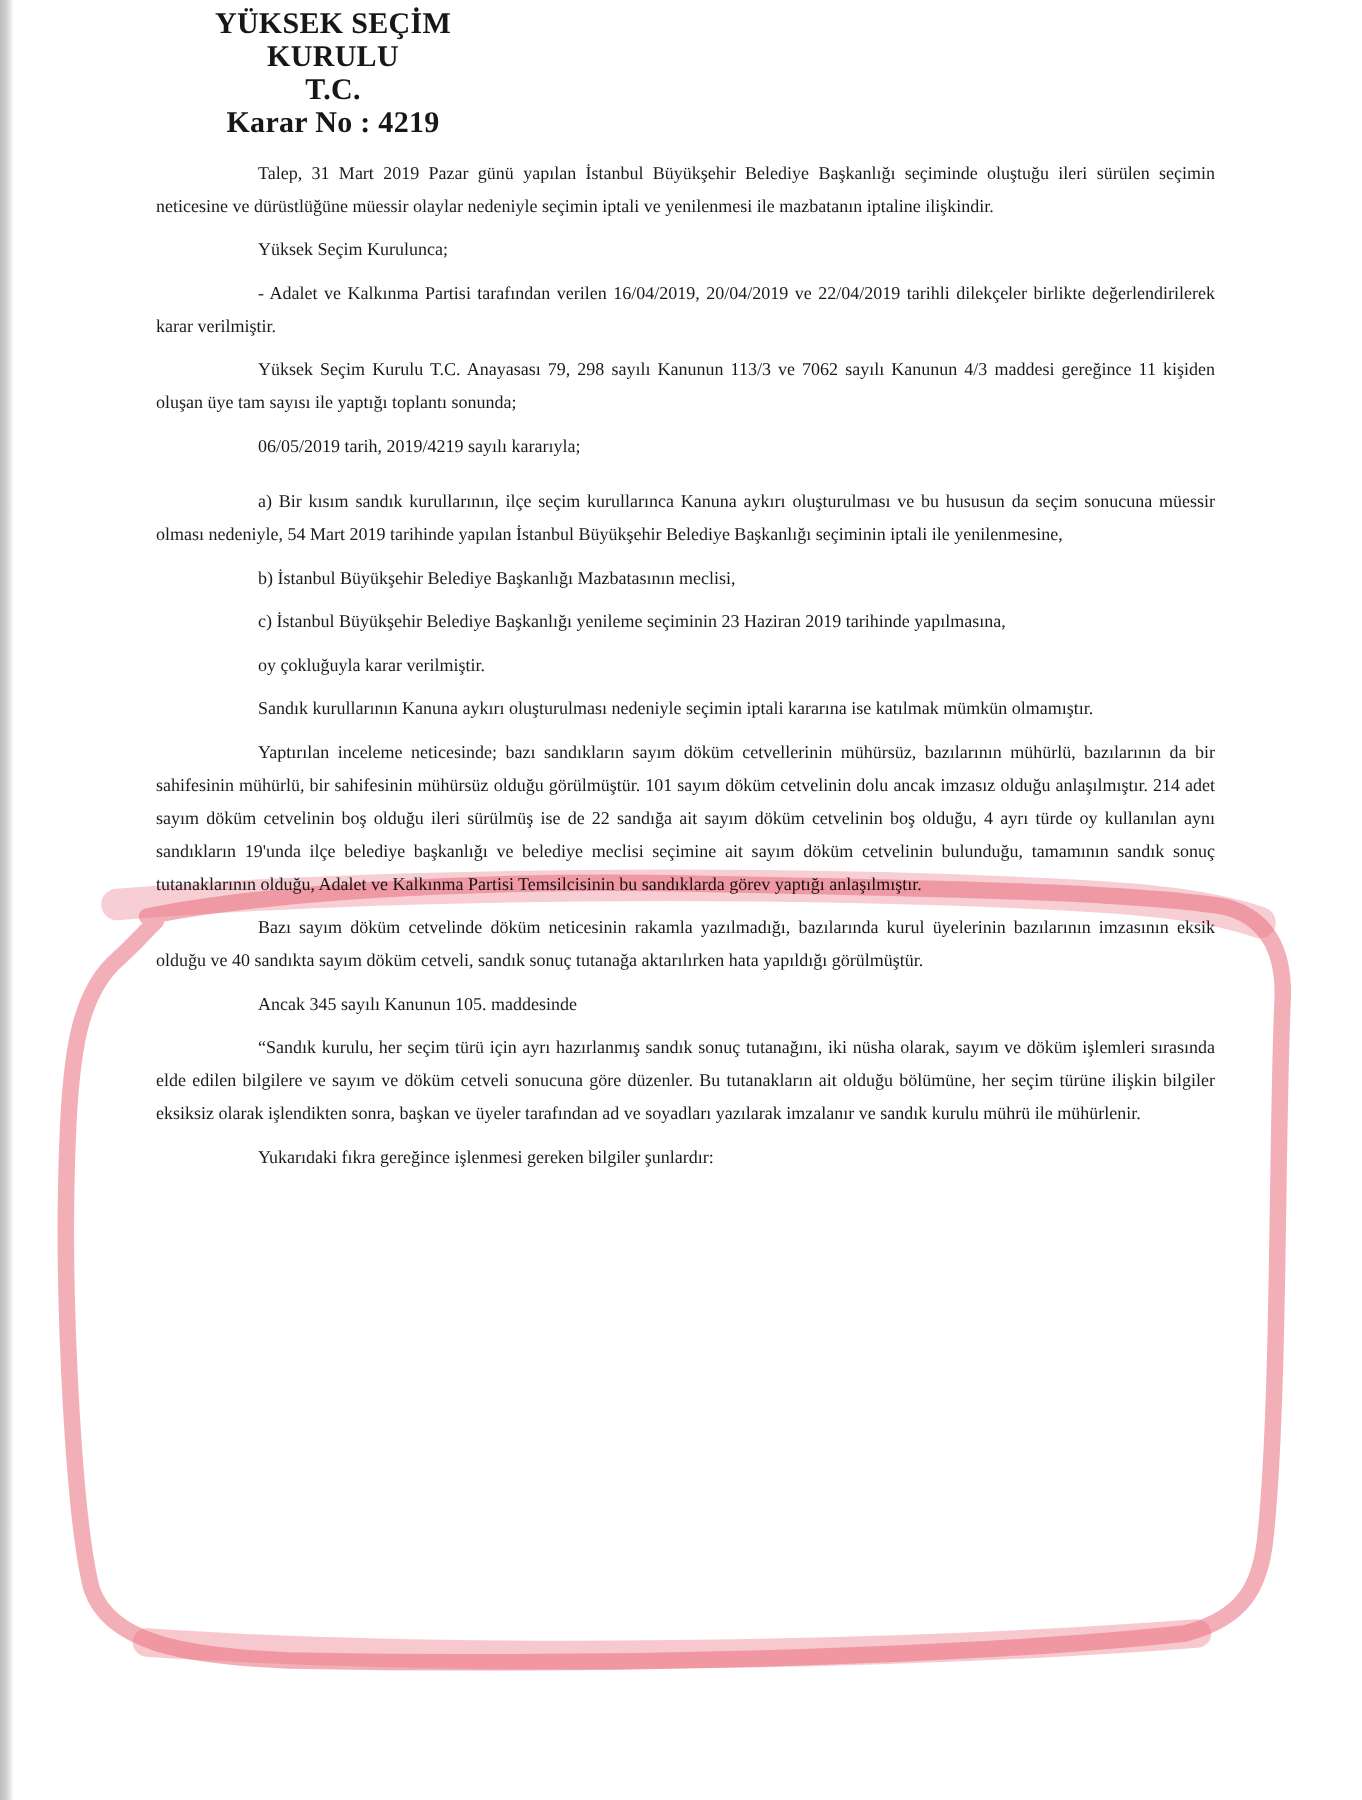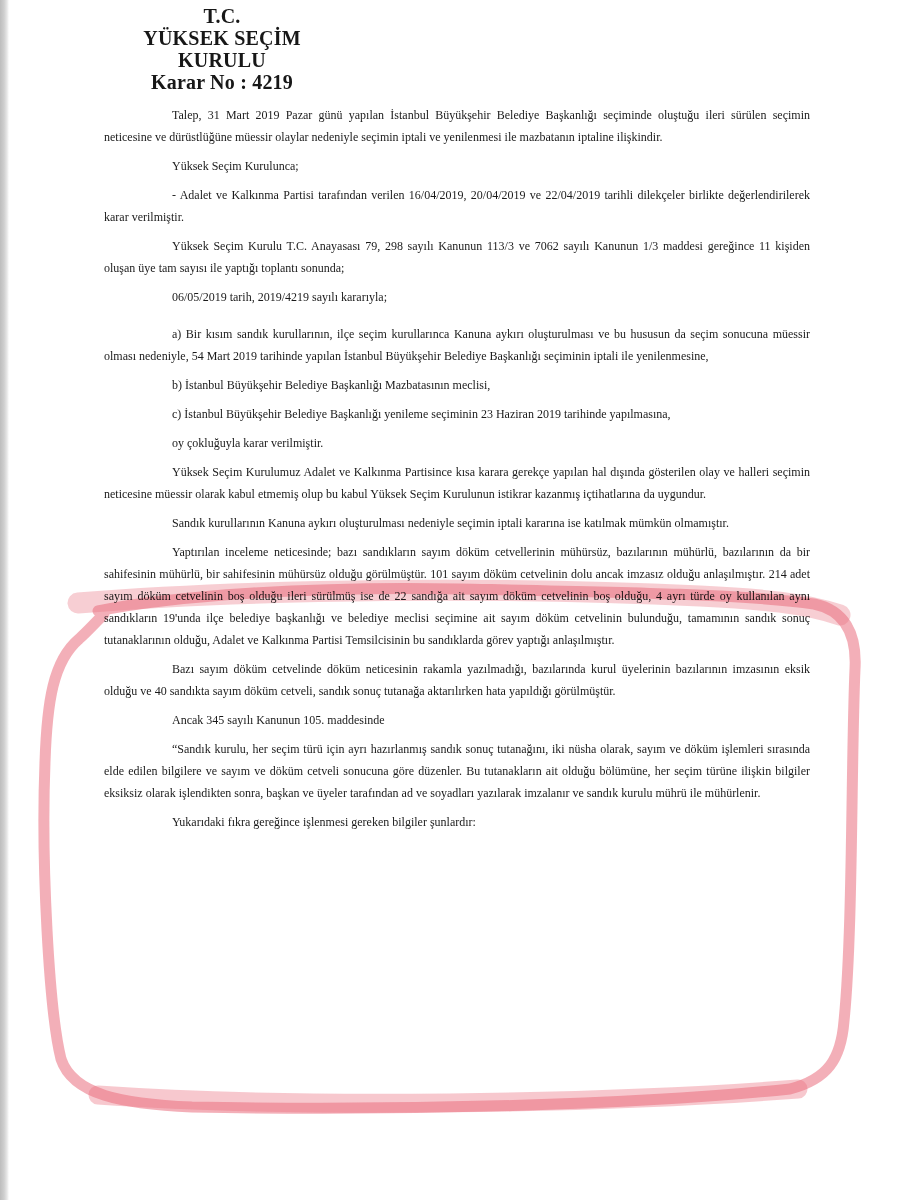--- a/index.html
+++ b/index.html
@@ -37,36 +37,35 @@
   .loop-band-bottom{stroke-width:19;opacity:0.38;}
 </style>
 </head>
 <body>
 
 <div class="page">
 
   <div class="edge-strip"></div>
 
   <div class="doc-header">
+    <div>YÜKSEK SEÇİM KURULU</div>
     <div>T.C.</div>
-    <div>YÜKSEK SEÇİM KURULU</div>
     <div>Karar No : 4219</div>
   </div>
 
   <div class="doc-body">
     <p>Talep, 31 Mart 2019 Pazar günü yapılan İstanbul Büyükşehir Belediye Başkanlığı seçiminde oluştuğu ileri sürülen seçimin neticesine ve dürüstlüğüne müessir olaylar nedeniyle seçimin iptali ve yenilenmesi ile mazbatanın iptaline ilişkindir.</p>
     <p>Yüksek Seçim Kurulunca;</p>
     <p>- Adalet ve Kalkınma Partisi tarafından verilen 16/04/2019, 20/04/2019 ve 22/04/2019 tarihli dilekçeler birlikte değerlendirilerek karar verilmiştir.</p>
-    <p>Yüksek Seçim Kurulu T.C. Anayasası 79, 298 sayılı Kanunun 113/3 ve 7062 sayılı Kanunun 1/3 maddesi gereğince 11 kişiden oluşan üye tam sayısı ile yaptığı toplantı sonunda;</p>
+    <p>Yüksek Seçim Kurulu T.C. Anayasası 79, 298 sayılı Kanunun 113/3 ve 7062 sayılı Kanunun 4/3 maddesi gereğince 11 kişiden oluşan üye tam sayısı ile yaptığı toplantı sonunda;</p>
     <p>06/05/2019 tarih, 2019/4219 sayılı kararıyla;</p>
     <p class="gap-before">a) Bir kısım sandık kurullarının, ilçe seçim kurullarınca Kanuna aykırı oluşturulması ve bu hususun da seçim sonucuna müessir olması nedeniyle, 54 Mart 2019 tarihinde yapılan İstanbul Büyükşehir Belediye Başkanlığı seçiminin iptali ile yenilenmesine,</p>
     <p>b) İstanbul Büyükşehir Belediye Başkanlığı Mazbatasının meclisi,</p>
     <p>c) İstanbul Büyükşehir Belediye Başkanlığı yenileme seçiminin 23 Haziran 2019 tarihinde yapılmasına,</p>
     <p>oy çokluğuyla karar verilmiştir.</p>
-    <p>Yüksek Seçim Kurulumuz Adalet ve Kalkınma Partisince kısa karara gerekçe yapılan hal dışında gösterilen olay ve halleri seçimin neticesine müessir olarak kabul etmemiş olup bu kabul Yüksek Seçim Kurulunun istikrar kazanmış içtihatlarına da uygundur.</p>
     <p>Sandık kurullarının Kanuna aykırı oluşturulması nedeniyle seçimin iptali kararına ise katılmak mümkün olmamıştır.</p>
     <p>Yaptırılan inceleme neticesinde; bazı sandıkların sayım döküm cetvellerinin mühürsüz, bazılarının mühürlü, bazılarının da bir sahifesinin mühürlü, bir sahifesinin mühürsüz olduğu görülmüştür. 101 sayım döküm cetvelinin dolu ancak imzasız olduğu anlaşılmıştır. 214 adet sayım döküm cetvelinin boş olduğu ileri sürülmüş ise de 22 sandığa ait sayım döküm cetvelinin boş olduğu, 4 ayrı türde oy kullanılan aynı sandıkların 19'unda ilçe belediye başkanlığı ve belediye meclisi seçimine ait sayım döküm cetvelinin bulunduğu, tamamının sandık sonuç tutanaklarının olduğu, Adalet ve Kalkınma Partisi Temsilcisinin bu sandıklarda görev yaptığı anlaşılmıştır.</p>
     <p>Bazı sayım döküm cetvelinde döküm neticesinin rakamla yazılmadığı, bazılarında kurul üyelerinin bazılarının imzasının eksik olduğu ve 40 sandıkta sayım döküm cetveli, sandık sonuç tutanağa aktarılırken hata yapıldığı görülmüştür.</p>
     <p>Ancak 345 sayılı Kanunun 105. maddesinde</p>
     <p>“Sandık kurulu, her seçim türü için ayrı hazırlanmış sandık sonuç tutanağını, iki nüsha olarak, sayım ve döküm işlemleri sırasında elde edilen bilgilere ve sayım ve döküm cetveli sonucuna göre düzenler. Bu tutanakların ait olduğu bölümüne, her seçim türüne ilişkin bilgiler eksiksiz olarak işlendikten sonra, başkan ve üyeler tarafından ad ve soyadları yazılarak imzalanır ve sandık kurulu mührü ile mühürlenir.</p>
     <p>Yukarıdaki fıkra gereğince işlenmesi gereken bilgiler şunlardır:</p>
   </div>
 
   <svg class="annotation-layer" width="908" height="1200" viewBox="0 0 908 1200" xmlns="http://www.w3.org/2000/svg">
 

